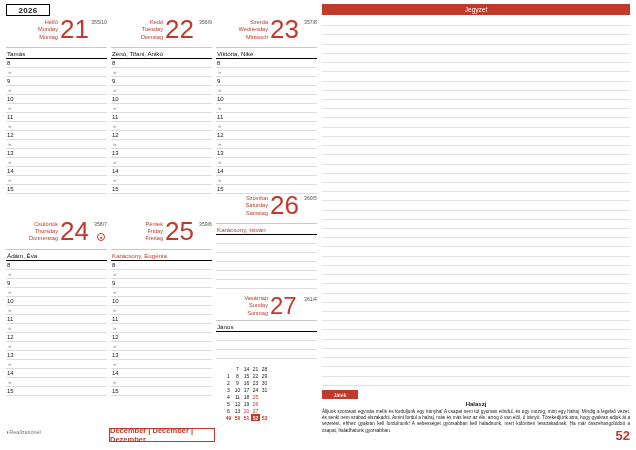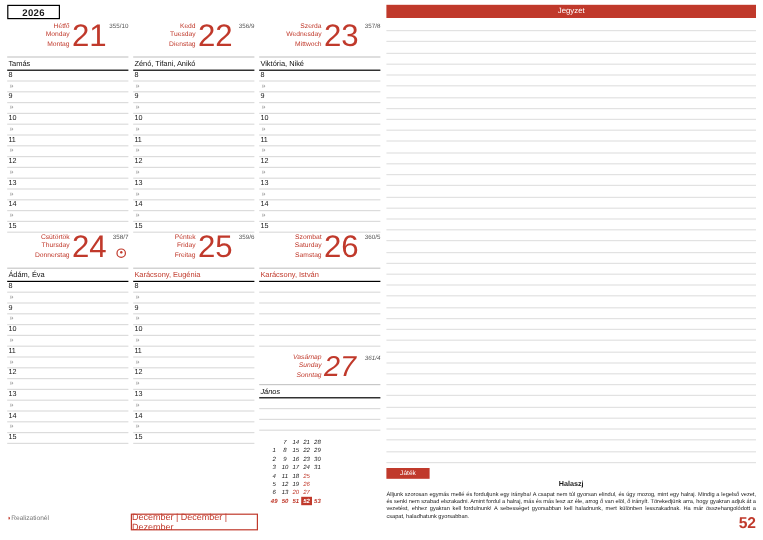--- a/index.html
+++ b/index.html
@@ -17,21 +17,21 @@
   .left { position:absolute; left:6px; top:4px; width:312px; height:442px; }
   .right { position:absolute; left:322px; top:4px; width:308px; height:442px; }
 
   .yearbox {
     position:absolute; left:0; top:0; width:44px; height:12px;
     border:1px solid #000; font-size:8px; font-weight:bold;
     display:flex; align-items:center; justify-content:center; letter-spacing:.3px;
   }
 
   .daycols { position:absolute; left:0; top:14px; width:312px; }
-  .row { display:flex; gap:4px; }
+  .row { display:flex; gap:4px;align-items:center; }
   .daycol { width:101px; }
 
   .dayhead { position:relative; height:30px; border-bottom:1px solid #c8c8c8; }
   .dh-names {
     position:absolute; left:0; top:1px; width:52px;
     text-align:right; line-height:7.3px; font-size:5.6px; color:#c0392b;
   }
   .dh-names .hu { color:#c0392b; }
   .dh-names .en { color:#c0392b; }
   .dh-names .de { color:#c0392b; }
@@ -57,35 +57,35 @@
   .hours { margin-top:0; }
   .hline { border-bottom:1px solid #dcdcdc; height:9px; position:relative; }
   .hline .hl {
     position:absolute; left:1px; top:0px; font-size:6px; color:#222; line-height:9px;
   }
   .hline .dot {
     position:absolute; left:2px; top:0px; font-size:6px; color:#888; line-height:9px;
   }
 
   
-  .sunblock { margin-top:6px;font-style:italic; }
+  .sunblock { margin-top:6px; }
   .sun-head { position:relative; height:26px; border-bottom:1px solid #c8c8c8; }
   .sun-head .dh-names { top:0; }
   .sun-head .dh-num { font-size:24px; line-height:26px; top:-2px; }
 
   .minical { margin-top:6px; font-size:5px; color:#222; }
   .minical table { border-collapse:collapse; margin-left:8px; }
   .minical td { width:9px; height:7px; text-align:center; font-size:5px; padding:0; }
   .minical td.wk { color:#c0392b; }
   .minical td.b { font-weight:bold; }
   .minical td.hl { background:#c0392b; color:#fff; font-weight:bold; }
 
   .footer-month {
     position:absolute; left:103px; top:424px; width:106px; height:14px;
-    border:1px solid #c0392b; color:#c0392b; font-size:7.5px; font-weight:normal;
+    border:1px solid #c0392b; color:#c0392b; font-size:7.5px; font-weight:bold;
     display:flex; align-items:center; justify-content:center;
   }
   .brand {
     position:absolute; left:0px; top:425px; font-size:5.5px; color:#777;
   }
   .brand .dot { color:#c0392b; }
 
   
   .notes-head {
     position:absolute; left:0; top:0; width:308px; height:11px;

